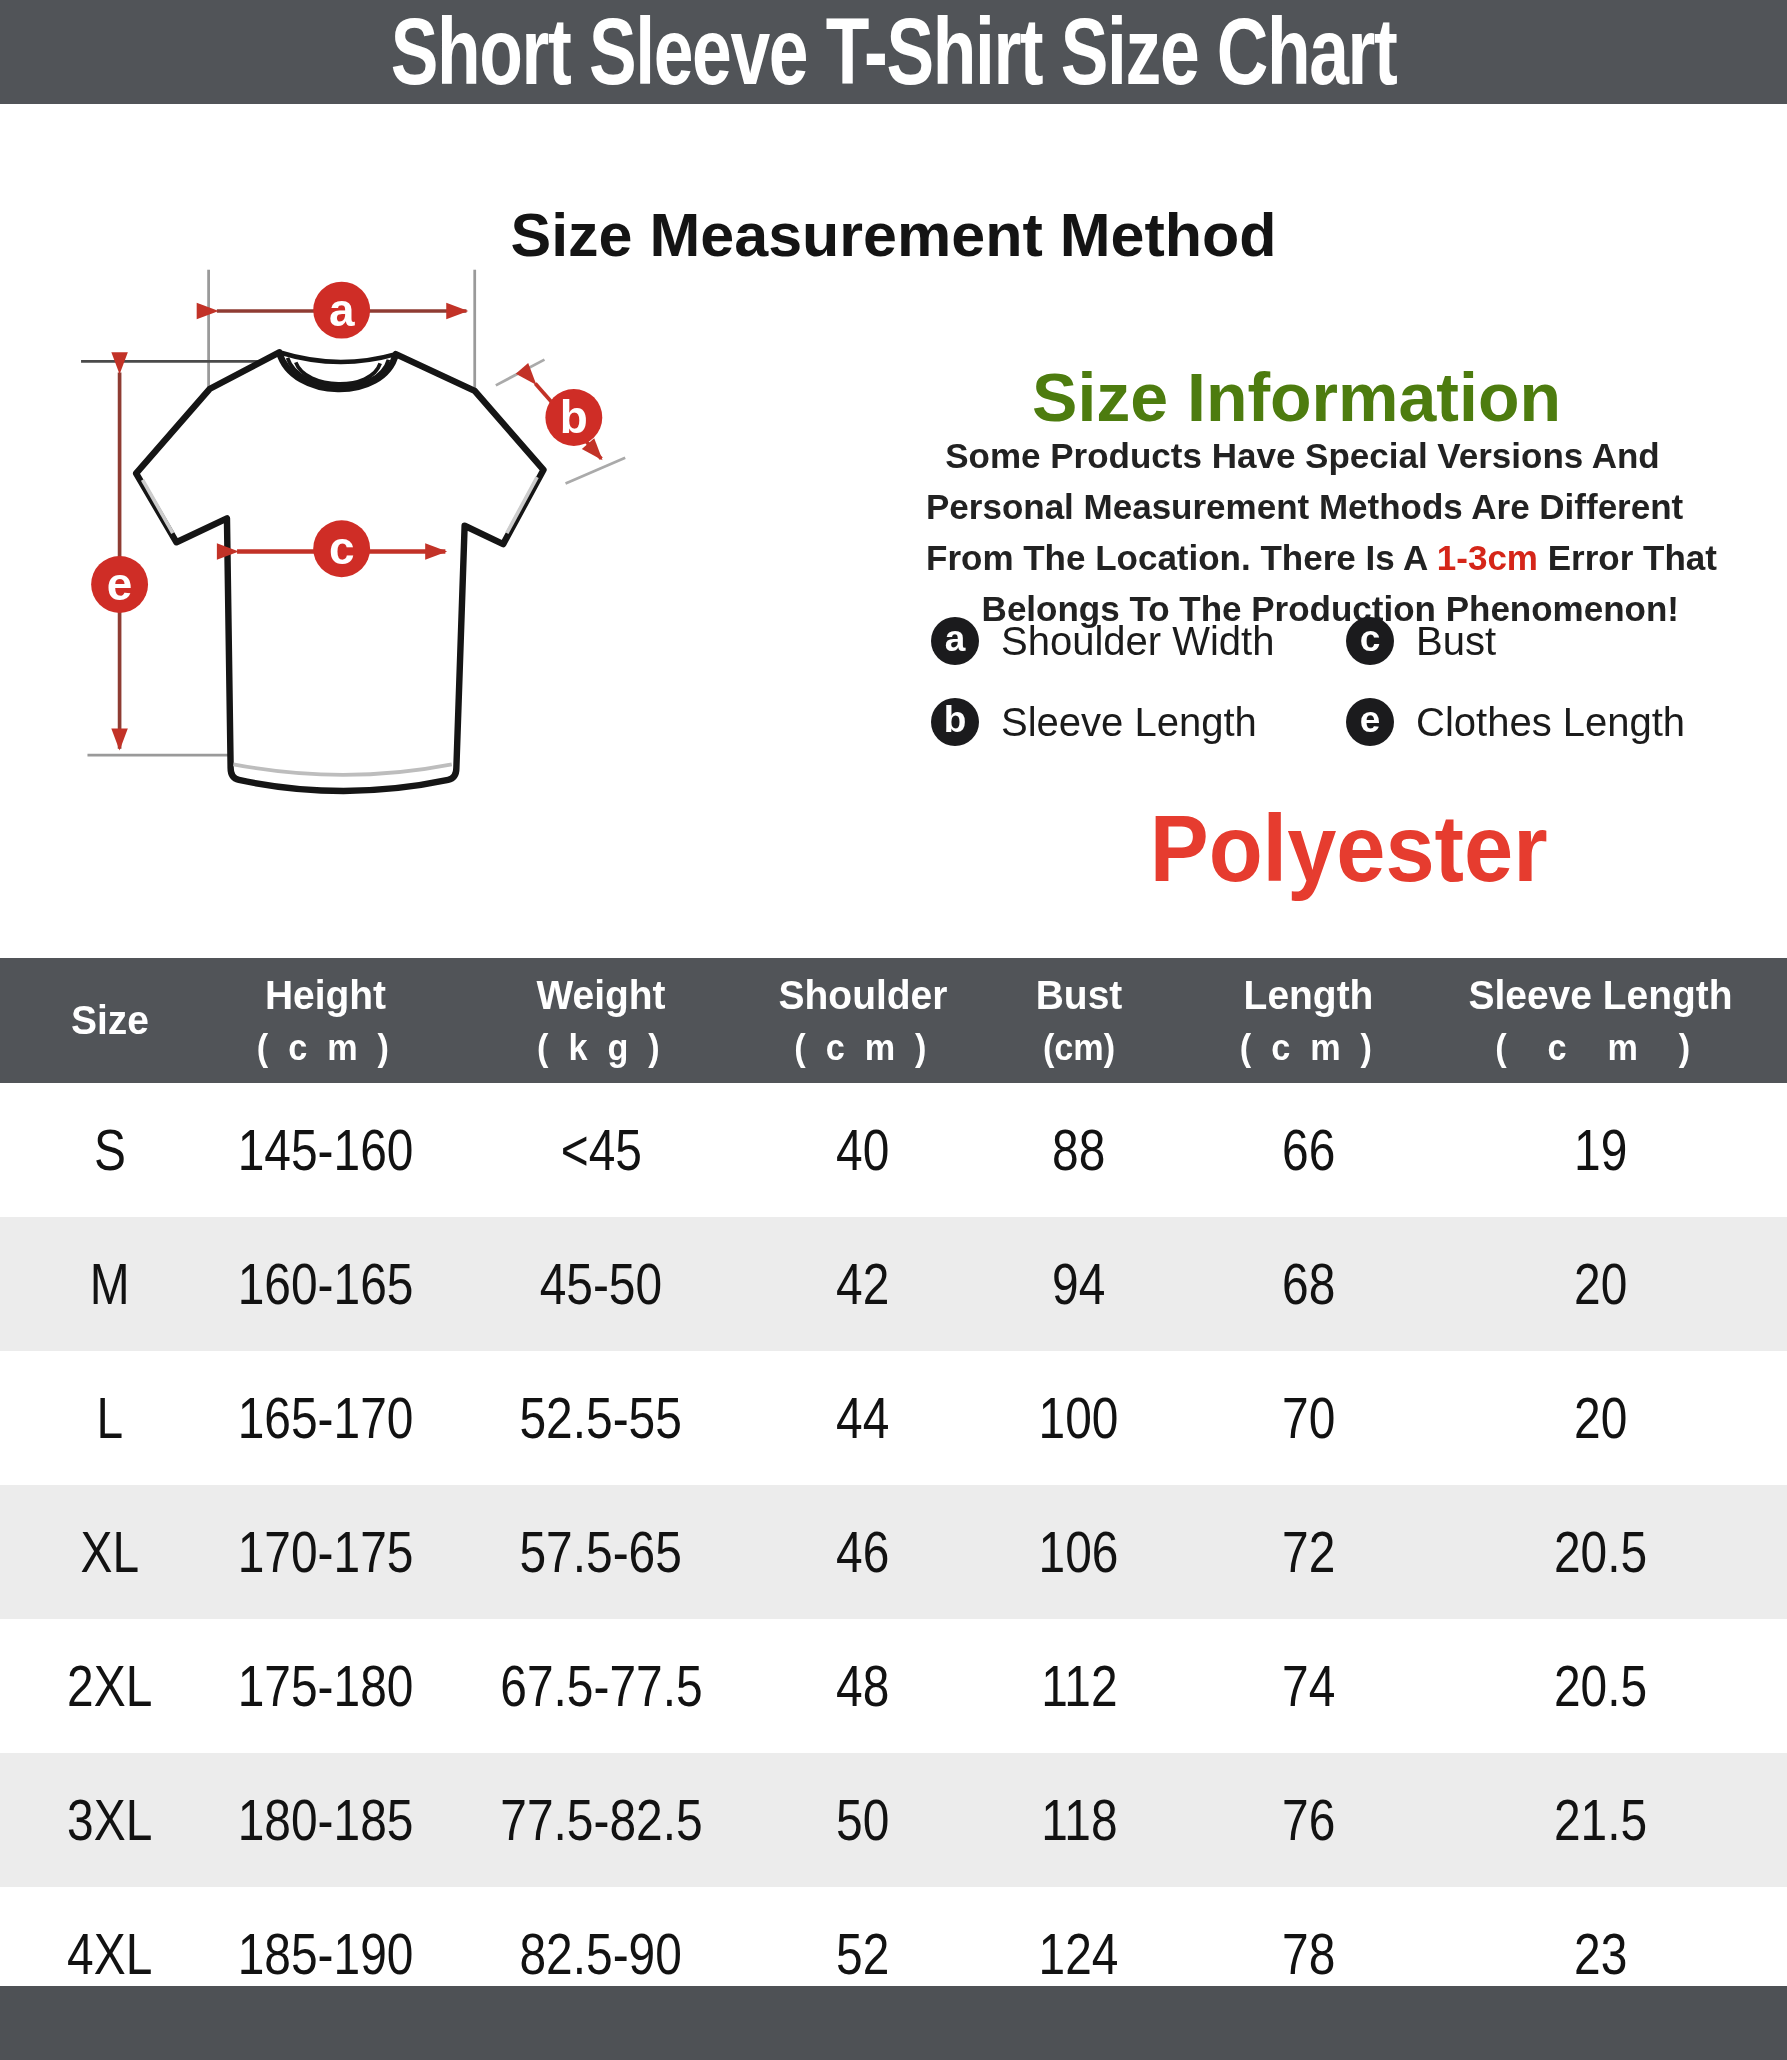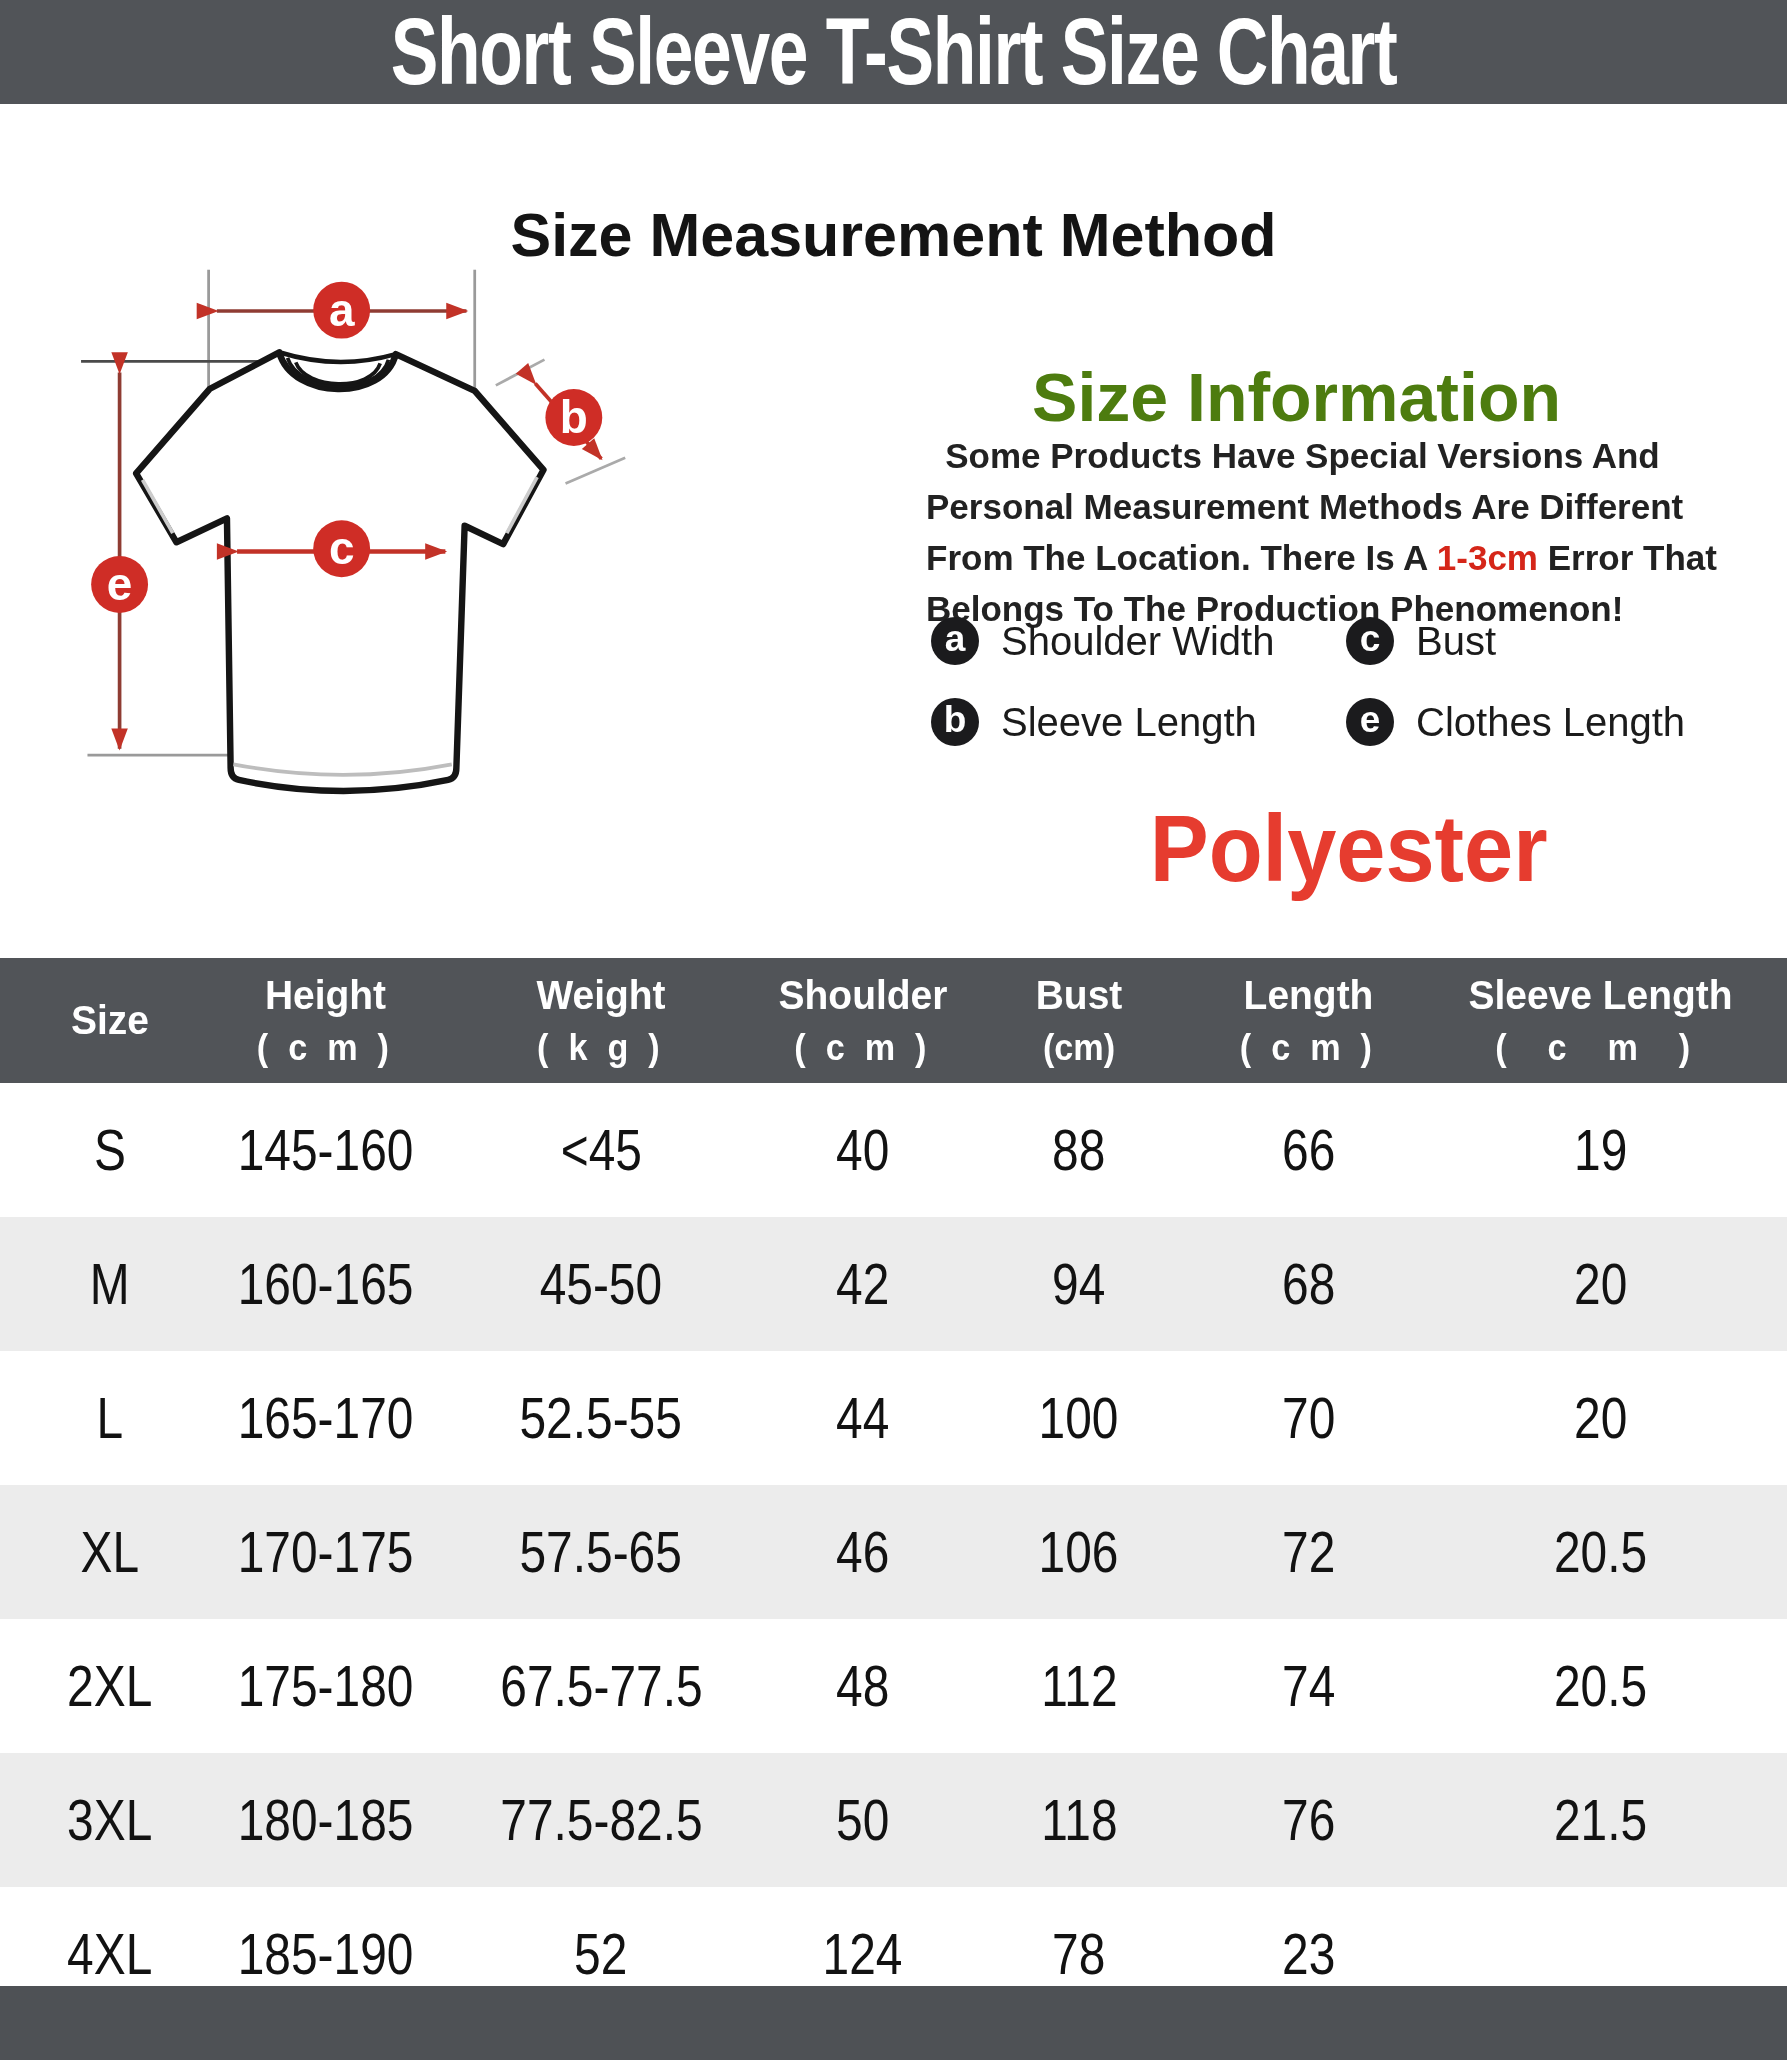--- a/index.html
+++ b/index.html
@@ -26,21 +26,21 @@
   .diagram text{font-family:"Liberation Sans",sans-serif;}
   
   .info-heading{
     position:absolute;left:918px;top:358px;width:757px;text-align:center;
     font-size:68px;font-weight:bold;color:#4d7c0f;white-space:nowrap;
   }
   .note{
     position:absolute;left:926px;top:395px;width:753px;
     font-size:35px;font-weight:bold;color:#222;line-height:51px;
   }
-  .note-line{display:block;text-align:left;white-space:nowrap;}
+  .note-line{display:block;text-align:right;white-space:nowrap;}
   .note-line.centered{text-align:center;}
   .hl{color:#d52619;}
   .legend{
     position:absolute;left:931px;top:617px;width:808px;
     display:grid;grid-template-columns:415px 1fr;row-gap:33px;
   }
   .legend-item{display:flex;align-items:center;gap:22px;}
   .legend-marker{
     width:48px;height:48px;border-radius:50%;background:#1b1b1d;color:#fff;
     font-weight:bold;font-size:37px;display:flex;align-items:center;justify-content:center;
@@ -254,20 +254,21 @@
       <div class="td"><span>180-185</span></div>
       <div class="td"><span>77.5-82.5</span></div>
       <div class="td"><span>50</span></div>
       <div class="td"><span>118</span></div>
       <div class="td"><span>76</span></div>
       <div class="td"><span>21.5</span></div>
     </div>
     <div class="trow">
       <div class="td"><span>4XL</span></div>
       <div class="td"><span>185-190</span></div>
+      <div class="td"><span>82.5-90</span></div>
       <div class="td"><span>52</span></div>
       <div class="td"><span>124</span></div>
       <div class="td"><span>78</span></div>
       <div class="td"><span>23</span></div>
     </div>
   </div>
 </div>
 
 <div class="banner-bottom"></div>
 

